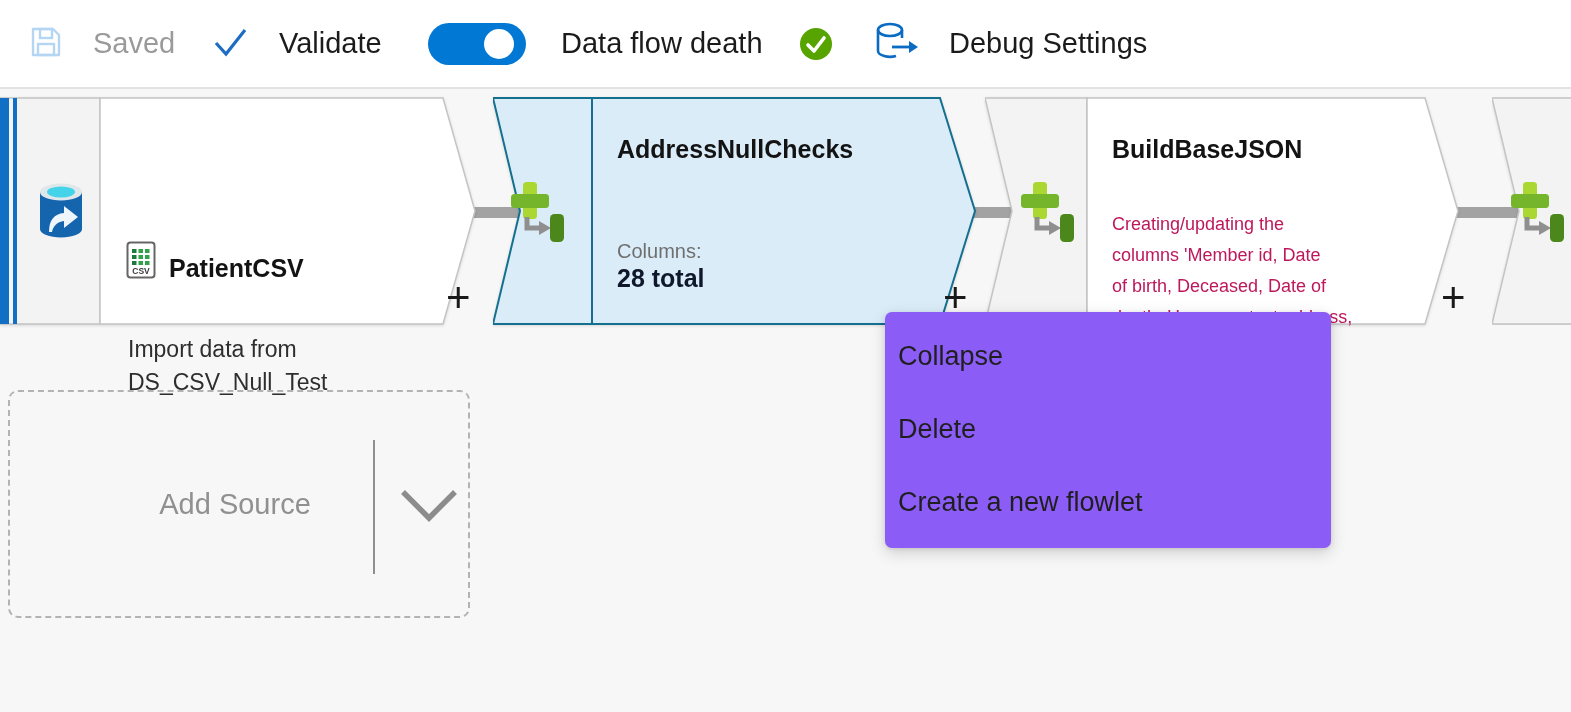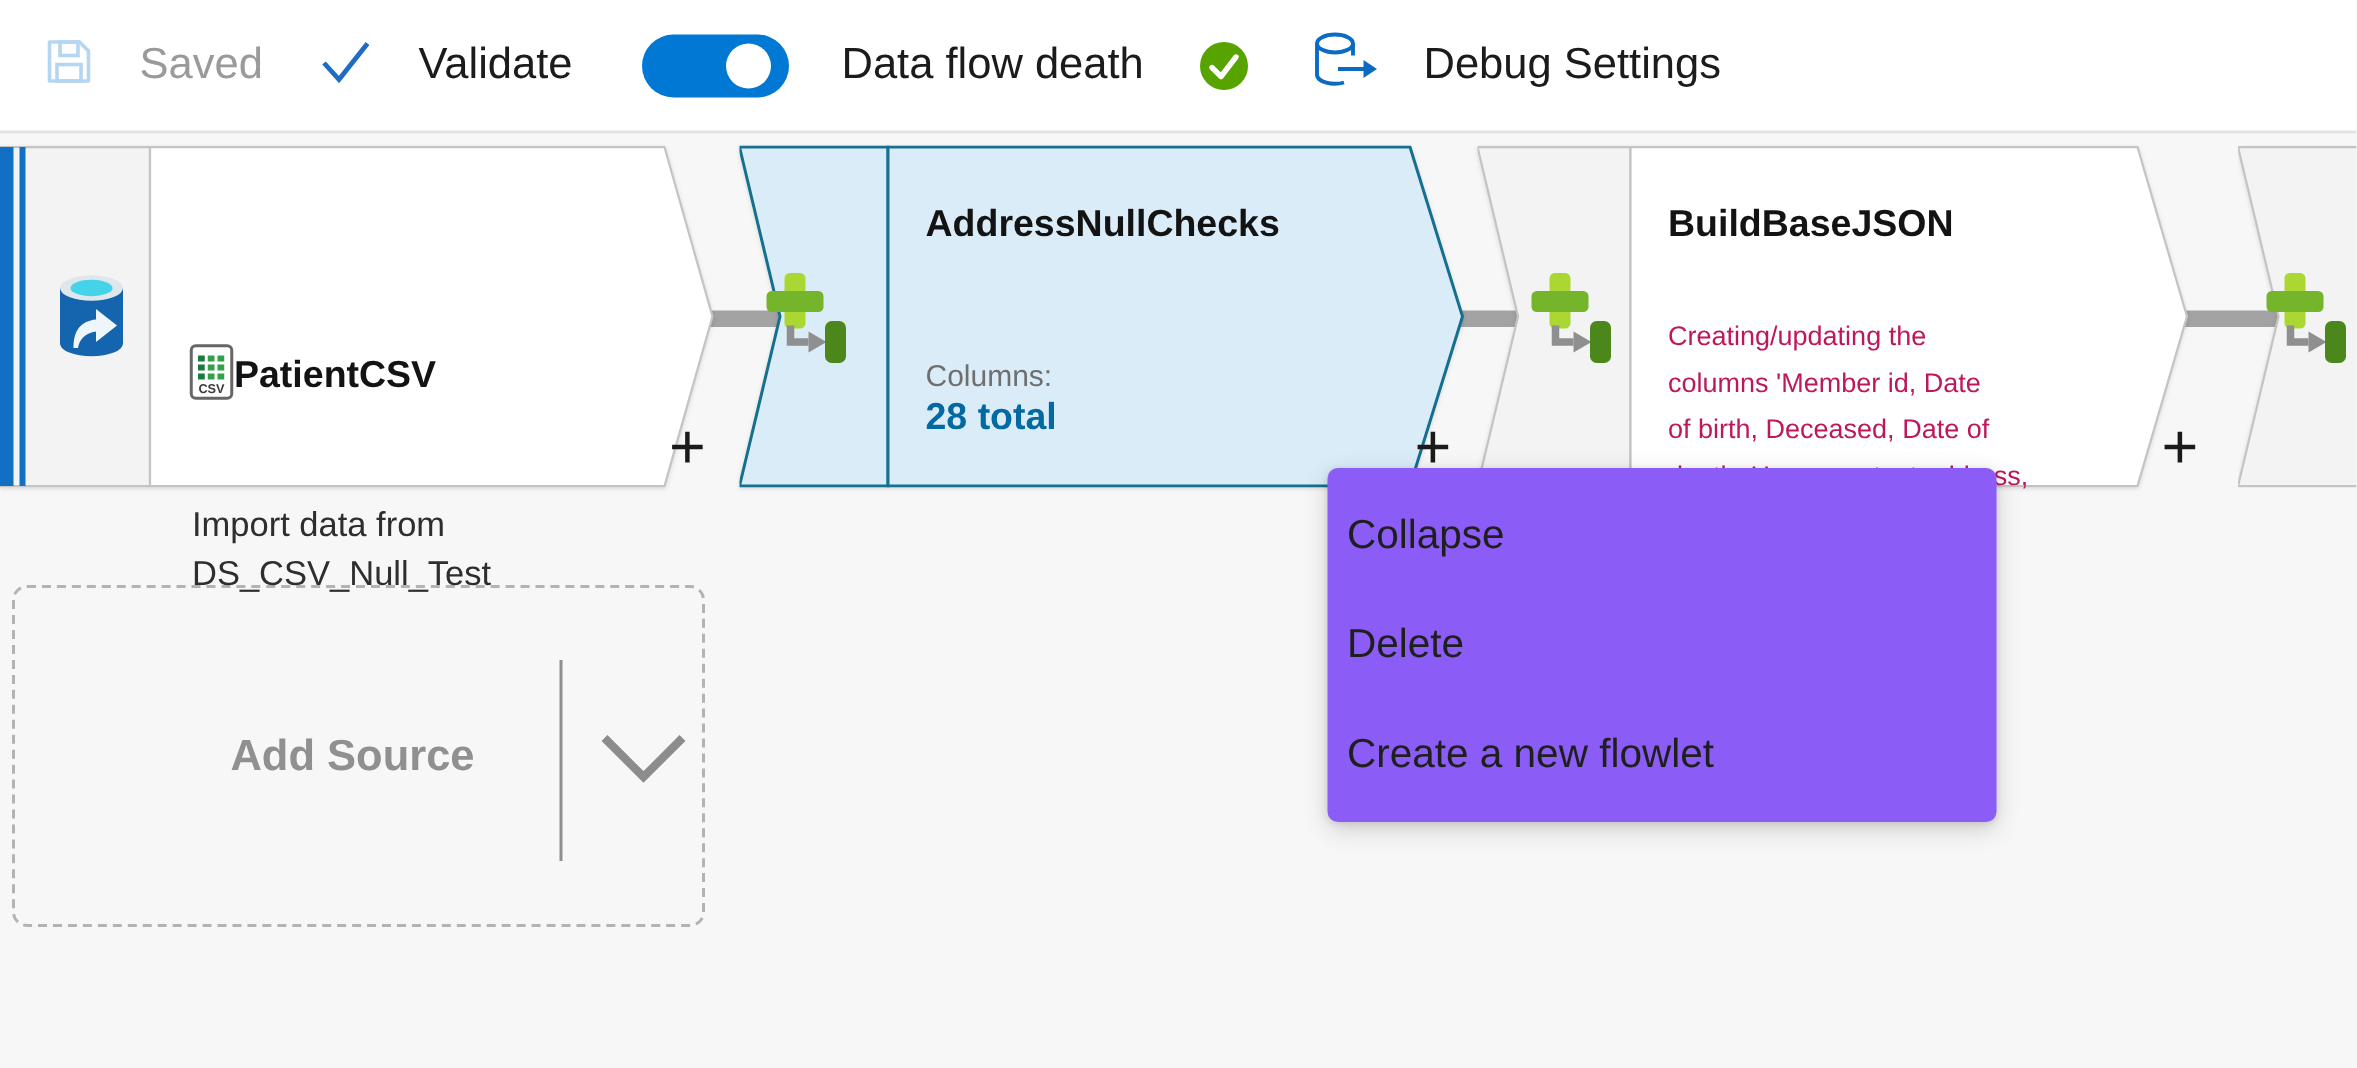--- a/index.html
+++ b/index.html
@@ -21,32 +21,32 @@
   .status-circle{width:32px;height:32px;border-radius:50%;background:#57a300;display:flex;align-items:center;justify-content:center;}
 
   
   .connector{position:absolute;top:207px;height:11px;background:#a3a3a3;z-index:1;}
   .node{position:absolute;top:97px;height:228px;z-index:2;}
   .node svg.shape{position:absolute;left:0;top:0;filter:drop-shadow(0 1px 1.5px rgba(0,0,0,0.12));}
   .node-title{position:absolute;font-size:25px;font-weight:700;color:#131313;white-space:nowrap;}
   .node-desc{position:absolute;font-size:23px;line-height:33px;color:#2e2e2e;}
   .node-desc-sm{position:absolute;font-size:18px;line-height:31px;color:#be185d;overflow:hidden;}
   .cols-label{position:absolute;font-size:20px;color:#6f6f6f;}
-  .cols-value{position:absolute;font-size:25px;font-weight:700;color:#0369a1;}
+  .cols-value{position:absolute;font-size:25px;font-weight:700;color:#0f172a;}
   .plus-btn{position:absolute;font-size:42px;font-weight:300;line-height:42px;color:#1a1a1a;cursor:pointer;}
-  .title-row{position:absolute;display:flex;align-items:center;}
+  .title-row{position:absolute;display:flex;align-items:flex-end;gap:13px;margin-top:12px;}
 
   
   .context-menu{position:absolute;left:885px;top:312px;width:446px;height:236px;background:#8b5cf6;border-radius:7px;
     box-shadow:0 5px 16px rgba(0,0,0,0.16),0 1px 4px rgba(0,0,0,0.10);z-index:10;padding:8px 0;box-sizing:border-box;
     display:flex;flex-direction:column;}
   .menu-item{height:73px;display:flex;align-items:center;padding-left:13px;font-size:27px;color:#1f1f1f;cursor:pointer;}
 
   
-  .add-source{position:absolute;left:8px;top:390px;width:462px;height:228px;border:2px dashed #b3b3b3;border-radius:10px;box-sizing:border-box;z-index:1;cursor:pointer;font-weight:bold;}
+  .add-source{position:absolute;left:8px;top:390px;width:462px;height:228px;border:2px dashed #b3b3b3;border-radius:10px;box-sizing:border-box;z-index:1;cursor:pointer;}
   .add-source-label{position:absolute;left:55px;top:96px;width:340px;text-align:center;font-size:29px;color:#909090;}
   .as-divider{position:absolute;left:363px;top:48px;width:2px;height:134px;background:#8f8f8f;}
   .as-chevron{position:absolute;left:388px;top:92px;}
 </style>
 </head>
 <body>
 
 <div id="app">
 
   <div class="toolbar">

